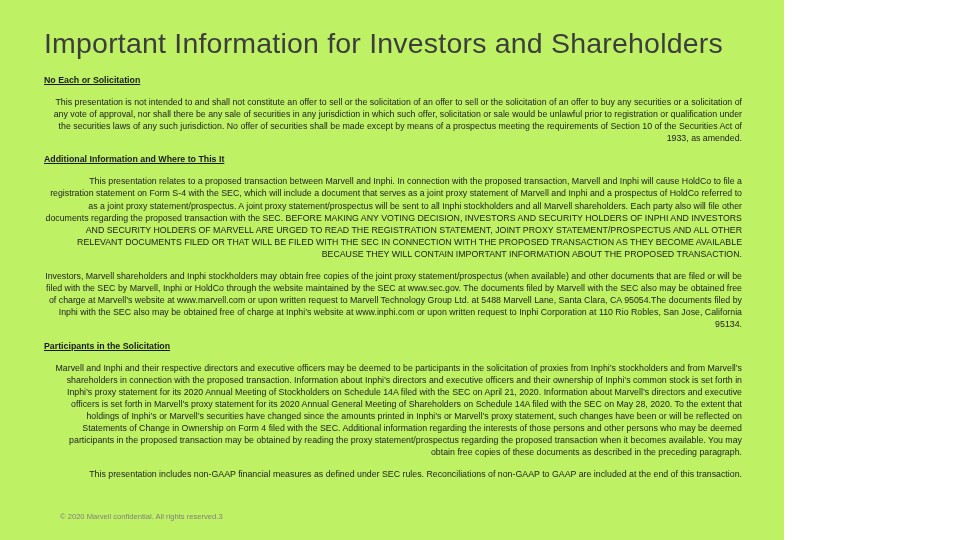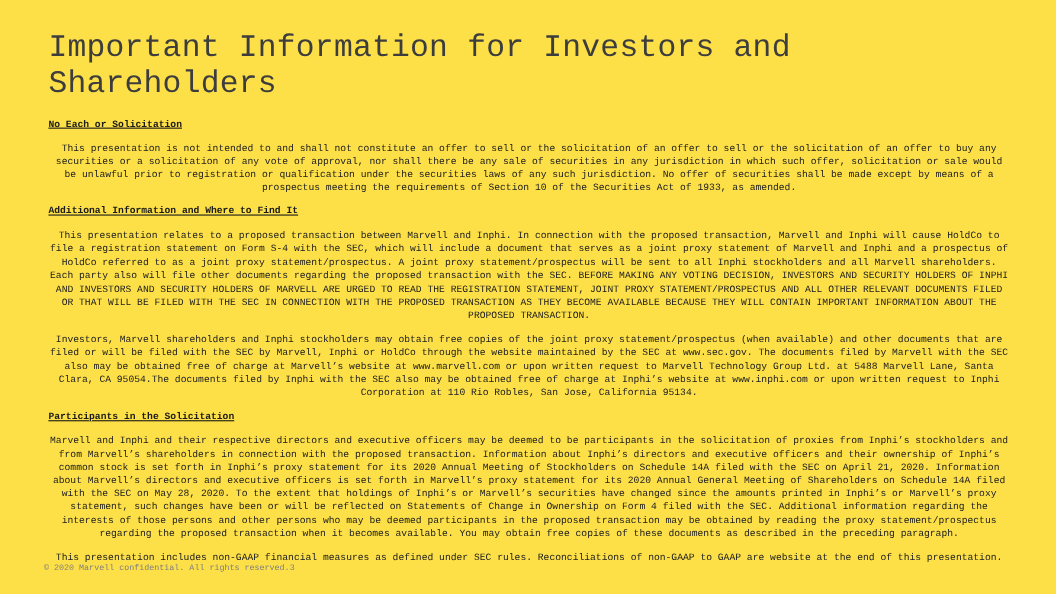--- a/index.html
+++ b/index.html
@@ -2,24 +2,24 @@
 <html><head>
 <meta charset="utf-8">
 <style>
   html, body {
     margin: 0;
     padding: 0;
     background: #ffffff;
   }
   .slide {
     position: relative;
-    width: 960px;
+    width: 784px;
     height: 540px;
-    background: #fde047;
-    font-family: Liberation Mono, monospace;
+    background: #bef264;
+    font-family: Liberation Sans, sans-serif;
     overflow: hidden;
     box-sizing: border-box;
   }
   .content {
     position: absolute;
     top: 27px;
     left: 44px;
     right: 42px;
   }
   .slide-title {
@@ -36,25 +36,25 @@
     font-weight: 700;
     color: #1a1a1a;
     text-decoration: underline;
     margin: 0 0 10px 0;
   }
   .body-paragraph {
     font-size: 8.8px;
     line-height: 12.1px;
     color: #212121;
     margin: 0 0 10px 0;
-    text-align: center;
+    text-align: right;
   }
   .footer {
     position: absolute;
-    left: 40px;
+    left: 60px;
     right: 46px;
     bottom: 19px;
     display: flex;
     justify-content: flex-start;
     align-items: baseline;
     font-size: 7.6px;
     color: #7f7f7f;
   }
 </style>
 </head>
@@ -64,32 +64,32 @@
   <div class="content">
 
     <h1 class="slide-title">Important Information for Investors and Shareholders</h1>
 
     <section>
       <h2 class="section-heading">No Each or Solicitation</h2>
       <p class="body-paragraph">This presentation is not intended to and shall not constitute an offer to sell or the solicitation of an offer to sell or the solicitation of an offer to buy any securities or a solicitation of any vote of approval, nor shall there be any sale of securities in any jurisdiction in which such offer, solicitation or sale would be unlawful prior to registration or qualification under the securities laws of any such jurisdiction. No offer of securities shall be made except by means of a prospectus meeting the requirements of Section 10 of the Securities Act of 1933, as amended.</p>
     </section>
 
     <section>
-      <h2 class="section-heading">Additional Information and Where to Find It</h2>
+      <h2 class="section-heading">Additional Information and Where to This It</h2>
       <p class="body-paragraph">This presentation relates to a proposed transaction between Marvell and Inphi. In connection with the proposed transaction, Marvell and Inphi will cause HoldCo to file a registration statement on Form S-4 with the SEC, which will include a document that serves as a joint proxy statement of Marvell and Inphi and a prospectus of HoldCo referred to as a joint proxy statement/prospectus. A joint proxy statement/prospectus will be sent to all Inphi stockholders and all Marvell shareholders. Each party also will file other documents regarding the proposed transaction with the SEC. BEFORE MAKING ANY VOTING DECISION, INVESTORS AND SECURITY HOLDERS OF INPHI AND INVESTORS AND SECURITY HOLDERS OF MARVELL ARE URGED TO READ THE REGISTRATION STATEMENT, JOINT PROXY STATEMENT/PROSPECTUS AND ALL OTHER RELEVANT DOCUMENTS FILED OR THAT WILL BE FILED WITH THE SEC IN CONNECTION WITH THE PROPOSED TRANSACTION AS THEY BECOME AVAILABLE BECAUSE THEY WILL CONTAIN IMPORTANT INFORMATION ABOUT THE PROPOSED TRANSACTION.</p>
       <p class="body-paragraph">Investors, Marvell shareholders and Inphi stockholders may obtain free copies of the joint proxy statement/prospectus (when available) and other documents that are filed or will be filed with the SEC by Marvell, Inphi or HoldCo through the website maintained by the SEC at www.sec.gov. The documents filed by Marvell with the SEC also may be obtained free of charge at Marvell’s website at www.marvell.com or upon written request to Marvell Technology Group Ltd. at 5488 Marvell Lane, Santa Clara, CA 95054.The documents filed by Inphi with the SEC also may be obtained free of charge at Inphi’s website at www.inphi.com or upon written request to Inphi Corporation at 110 Rio Robles, San Jose, California 95134.</p>
     </section>
 
     <section>
       <h2 class="section-heading">Participants in the Solicitation</h2>
       <p class="body-paragraph">Marvell and Inphi and their respective directors and executive officers may be deemed to be participants in the solicitation of proxies from Inphi’s stockholders and from Marvell’s shareholders in connection with the proposed transaction. Information about Inphi’s directors and executive officers and their ownership of Inphi’s common stock is set forth in Inphi’s proxy statement for its 2020 Annual Meeting of Stockholders on Schedule 14A filed with the SEC on April 21, 2020. Information about Marvell’s directors and executive officers is set forth in Marvell’s proxy statement for its 2020 Annual General Meeting of Shareholders on Schedule 14A filed with the SEC on May 28, 2020. To the extent that holdings of Inphi’s or Marvell’s securities have changed since the amounts printed in Inphi’s or Marvell’s proxy statement, such changes have been or will be reflected on Statements of Change in Ownership on Form 4 filed with the SEC. Additional information regarding the interests of those persons and other persons who may be deemed participants in the proposed transaction may be obtained by reading the proxy statement/prospectus regarding the proposed transaction when it becomes available. You may obtain free copies of these documents as described in the preceding paragraph.</p>
     </section>
 
     <section>
-      <p class="body-paragraph">This presentation includes non-GAAP financial measures as defined under SEC rules. Reconciliations of non-GAAP to GAAP are website at the end of this presentation.</p>
+      <p class="body-paragraph">This presentation includes non-GAAP financial measures as defined under SEC rules. Reconciliations of non-GAAP to GAAP are included at the end of this transaction.</p>
     </section>
 
   </div>
 
   <div class="footer">
     <span>© 2020 Marvell confidential. All rights reserved.</span>
     <span>3</span>
   </div>
 </div>
 

